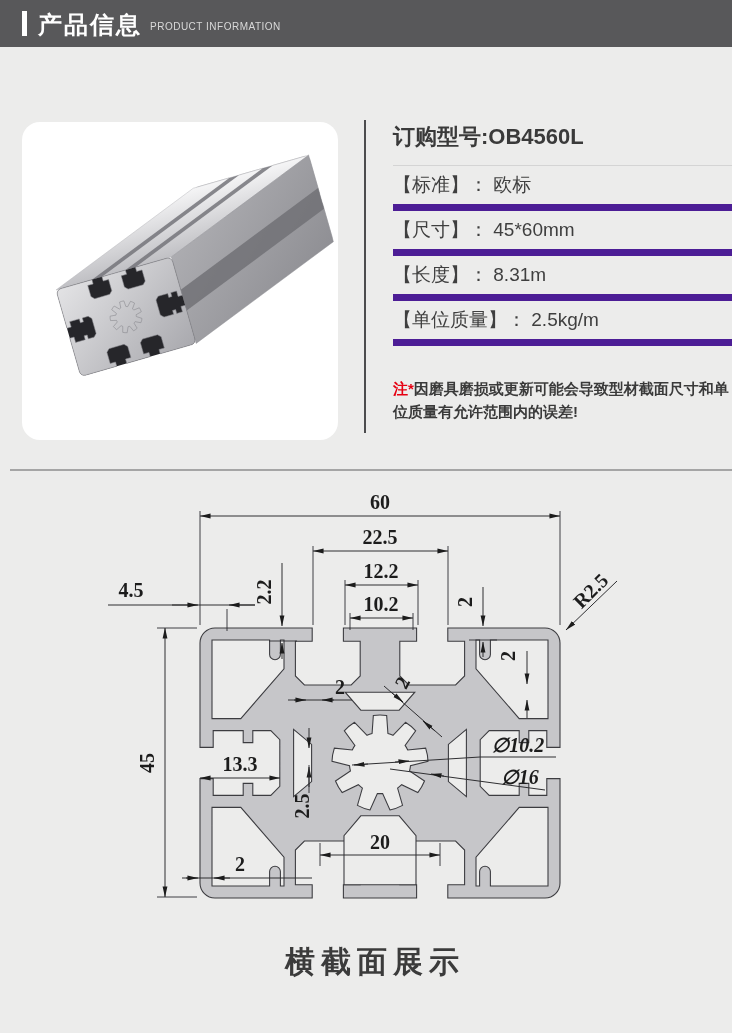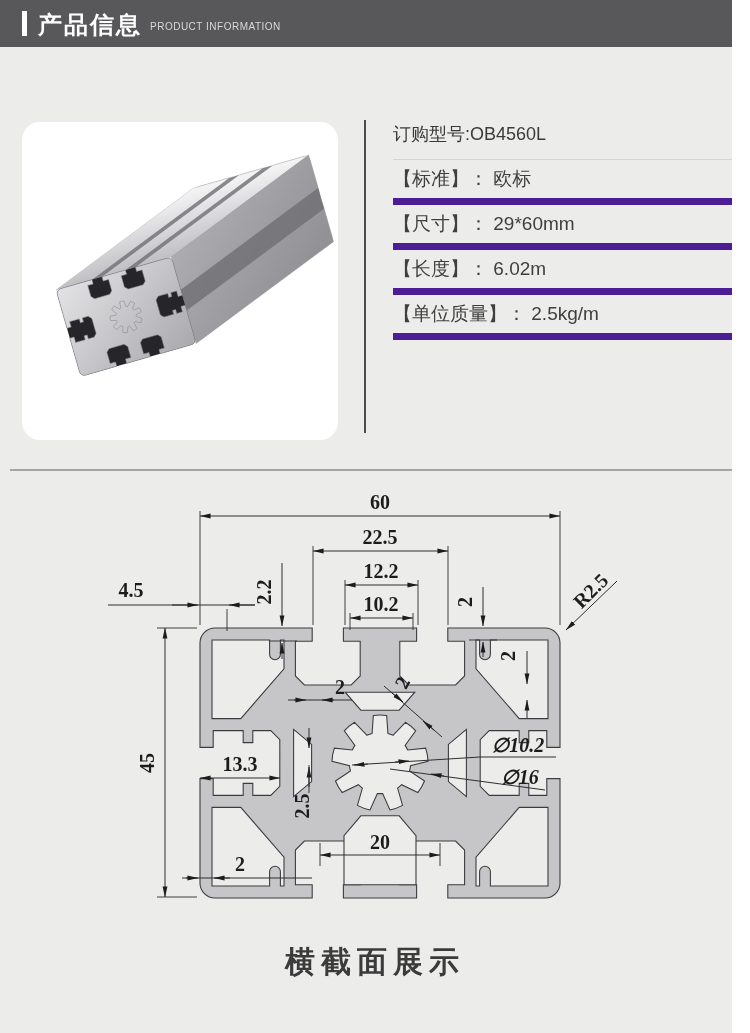--- a/index.html
+++ b/index.html
@@ -9,21 +9,21 @@
   .header{position:absolute;left:0;top:0;width:750px;height:47px;background:#58585a;}
   .hbar{position:absolute;left:22px;top:11px;width:5px;height:25px;background:#ffffff;}
   .htitle{position:absolute;left:38px;top:9px;font-size:24px;font-weight:bold;color:#ffffff;
           letter-spacing:2px;}
   .hsub{position:absolute;left:150px;top:21px;font-size:10px;color:#d9d9d9;letter-spacing:.5px;}
   
   .photo{position:absolute;left:22px;top:122px;width:316px;height:318px;background:#ffffff;
          border-radius:18px;overflow:hidden;}
   .vdiv{position:absolute;left:364px;top:120px;width:2px;height:313px;background:#4c4c4e;}
   .specs{position:absolute;left:393px;top:120px;width:342px;}
-  .model{font-size:18px;font-weight:normal;color:#3a3a3a;padding:2px 0 13px 0;
+  .model{font-size:22px;font-weight:bold;color:#3a3a3a;padding:2px 0 13px 0;
          border-bottom:1px solid #d4d4d4;}
   .srow{height:38px;line-height:38px;border-bottom:7px solid #4c1d95;font-size:19px;color:#3f3f3f;}
   .srow .lbl{font-weight:500;}
   .note{margin-top:32px;font-size:15px;font-weight:600;color:#3a3a3a;line-height:1.5;width:340px;}
   .note .red{color:#e60012;}
   
   .hline{position:absolute;left:10px;top:469px;width:730px;height:2px;background:#a5a5a5;}
   .dwg{position:absolute;left:0;top:475px;}
   .caption{position:absolute;left:0;top:942px;width:750px;text-align:center;font-size:30px;
            color:#3b3b3b;letter-spacing:6px;font-weight:700;}
@@ -90,30 +90,31 @@
   <div class="vdiv"></div>
 
   <div class="specs">
     <div class="model">订购型号:OB4560L</div>
     <div class="srow">
       <span class="lbl">【标准】</span><span>：</span>
       <span class="val">欧标</span>
     </div>
     <div class="srow">
       <span class="lbl">【尺寸】</span><span>：</span>
-      <span class="val">29*60mm</span>
+      <span class="val">45*60mm</span>
     </div>
     <div class="srow">
       <span class="lbl">【长度】</span><span>：</span>
-      <span class="val">6.02m</span>
+      <span class="val">8.31m</span>
     </div>
     <div class="srow">
       <span class="lbl">【单位质量】</span><span>：</span>
       <span class="val">2.5kg/m</span>
     </div>
+    <p class="note"><span class="red">注*</span><span>因磨具磨损或更新可能会导致型材截面尺寸和单位质量有允许范围内的误差!</span></p>
   </div>
 
   <div class="hline"></div>
 
   <svg class="dwg" width="750" height="462" viewBox="0 0 750 462">
 
     <g transform="translate(200,153) scale(6)">
       <use href="#profPath" class="alu"></use>
       <use href="#cavTL" class="cav"></use>
       <use href="#cavTL" class="cav" transform="translate(60,0) scale(-1,1)"></use>

